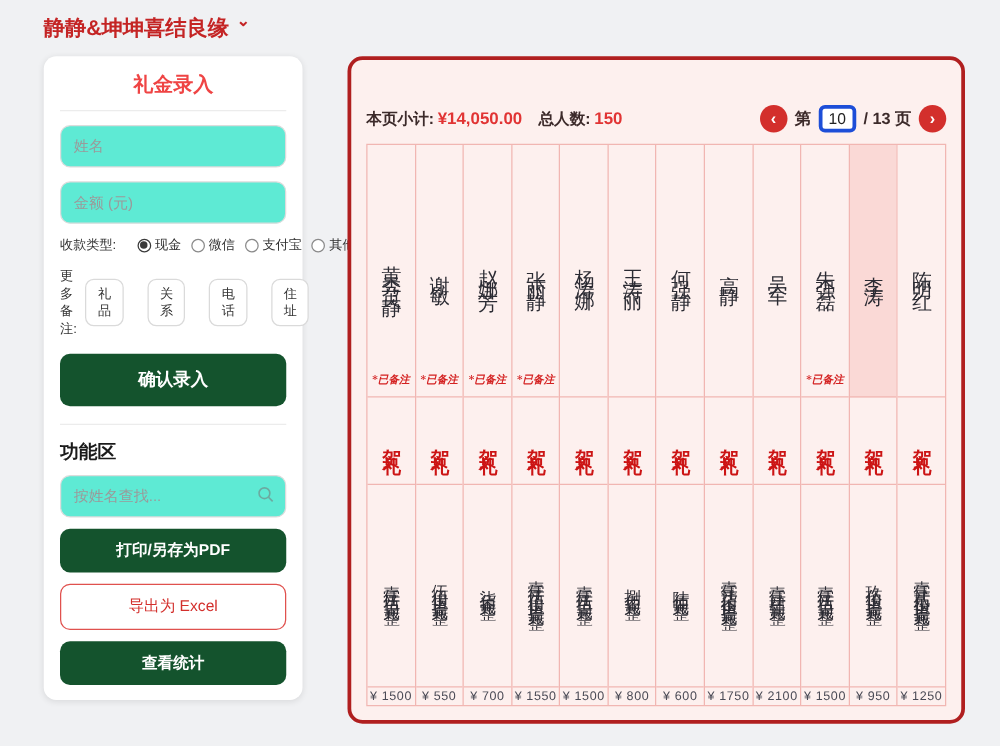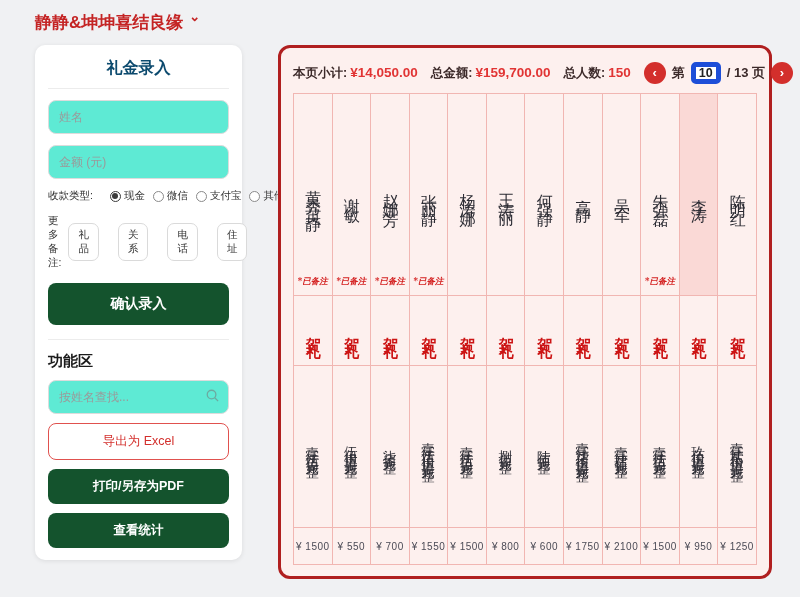--- a/index.html
+++ b/index.html
@@ -19,21 +19,21 @@
   }
   .app-title .chev { font-size: 13px; font-weight: bold; color: #c42424; transform: translateY(-2px); }
   
   .card {
     position: absolute; left: 35px; top: 45px; width: 207px;
     background: #fff; border-radius: 10px;
     box-shadow: 0 1px 5px rgba(0,0,0,.09);
     padding: 13px 13px 12px 13px;
   }
   .card h1 {
-    font-size: 16px; font-weight: bold; text-align: center; color: #0c4a6e;
+    font-size: 16px; font-weight: bold; text-align: center; color: #ef4444;
     padding-bottom: 9px; border-bottom: 1px solid #ececec;
   }
   .tfield {
     width: 100%; margin-top: 11px;
     border: 1px solid #dcdcdc; border-radius: 8px;
     padding: 9px 10px; font-size: 12px; color: #333;
     font-family: "Liberation Sans", sans-serif; background:#5eead4;
   }
   .tfield::placeholder { color: #9a9a9a; }
   textarea.tfield { height: 72px; resize: vertical; margin-top: 10px; }
@@ -72,35 +72,35 @@
   .tool-btn { margin-top: 9px; padding: 9px 0; font-size: 12.5px; }
   
   .ledger {
     position: absolute; left: 278px; top: 45px; width: 494px; height: 534px;
     background: #fdf0ee; border: 3px solid #b01f1f; border-radius: 12px;
     padding: 9px 12px 11px 12px;
     display: flex; flex-direction: column;
   }
   .ledger-head {
     display: flex; align-items: center; height: 32px; flex: 0 0 auto;
-    font-size: 12.5px; white-space: nowrap;
+    font-size: 12.5px; white-space: nowrap; margin-top: 22px;
   }
   .stat { display: flex; align-items: baseline; gap: 3px; margin-right: 13px; }
   .stat .slabel { font-weight: bold; color: #3c2a2a; }
   .stat .svalue { font-weight: bold; color: #e13434; font-size: 13.5px; }
   .pager { margin-left: auto; display: flex; align-items: center; gap: 6px; }
   .pager .pbtn {
     width: 22px; height: 22px; border-radius: 50%; border: none;
     background: #d32f2c; color: #fff; font-size: 13px; line-height: 20px;
     cursor: pointer; font-weight: bold; padding: 0;
   }
   .pager .ptext { font-weight: bold; color: #3c2a2a; font-size: 13px; }
   .pager .pinput {
-    width: 30px; height: 22px; border: 5px solid #1d4ed8; border-radius: 5px;
-    background: #fff; text-align: center; font-size: 12.5px; font-weight: bold; color: #222;
+    width: 30px; height: 22px; border: 3px solid #1d4ed8; border-radius: 5px;
+    background: #fff; text-align: center; font-size: 12.5px; font-weight: normal; color: #222;
     font-family: "Liberation Sans", sans-serif;
   }
   .ledger-table {
     flex: 1; margin-top: 4px;
     display: flex;
     border: 1px solid #f1b6b2;
     background: #fdf0ee;
   }
   .lcol { flex: 1; display: flex; flex-direction: column; border-right: 1px solid #f1b6b2; min-width: 0; }
   .lcol:last-child { border-right: none; }
@@ -177,36 +177,32 @@
   <div class="section-title">功能区</div>
 
   <div class="search-wrap">
     <input class="tfield" type="text" placeholder="按姓名查找..." style="">
     <svg class="search-icon" viewBox="0 0 16 16">
       <circle cx="7" cy="7" r="4.6" fill="none" stroke="#777" stroke-width="1.4"></circle>
       <line x1="10.4" y1="10.4" x2="14" y2="14" stroke="#777" stroke-width="1.4"></line>
     </svg>
   </div>
 
+  <button class="btn solid tool-btn">打印/另存为PDF</button>
   <button class="btn outline tool-btn">导出为 Excel</button>
-  <button class="btn solid tool-btn">打印/另存为PDF</button>
   <button class="btn solid tool-btn">查看统计</button>
 
   
 </div>
 
 <div class="ledger">
   <div class="ledger-head">
     <span class="stat">
       <span class="slabel">本页小计:</span>
       <span class="svalue">¥14,050.00</span>
-    </span>
-    <span class="stat">
-      <span class="slabel">总金额:</span>
-      <span class="svalue">¥159,700.00</span>
     </span>
     <span class="stat">
       <span class="slabel">总人数:</span>
       <span class="svalue">150</span>
     </span>
     <span class="pager">
       <button class="pbtn">‹</button>
       <span class="ptext">第</span>
       <input class="pinput" value="10" style="">
       <span class="ptext">/ 13 页</span>

